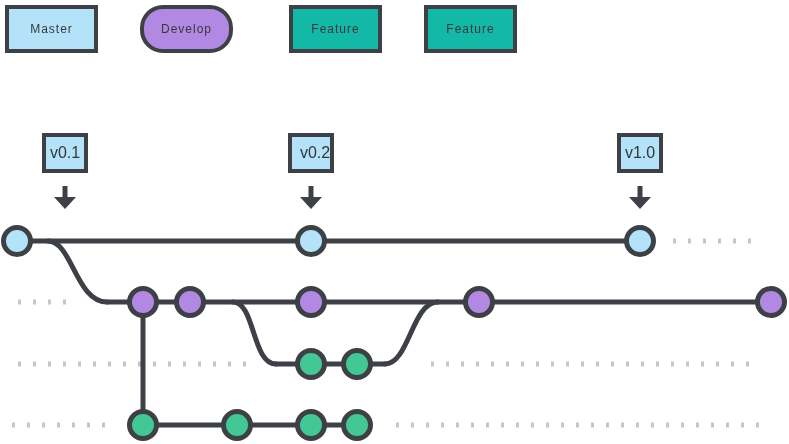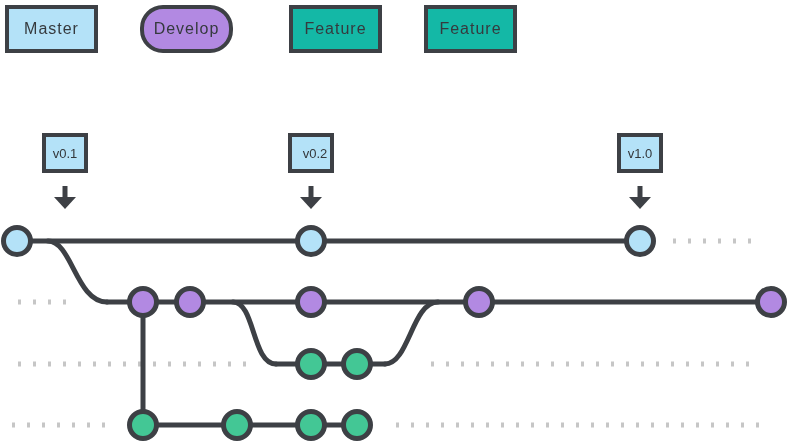--- a/index.html
+++ b/index.html
@@ -15,21 +15,21 @@
   .lg-box {
     position: absolute;
     top: 5px;
     width: 93px;
     height: 48px;
     box-sizing: border-box;
     border: 4px solid #3d4045;
     display: flex;
     align-items: center;
     justify-content: center;
-    font-size: 16px;
+    font-size: 12px;
     letter-spacing: 1px;
     color: #353a3e;
   }
   .lg-0 { left: 5px; }
   .lg-1 { left: 140px; border-radius: 23px; }
   .lg-2 { left: 275px; }
   .lg-3 { left: 410px; }
   .bg-master  { background: #b4e2f8; }
   .bg-develop { background: #b289e2; }
   .bg-feature { background: #14b8a6; margin-left: 14px; }
@@ -38,21 +38,21 @@
     position: absolute;
     top: 133px;
     width: 46px;
     height: 40px;
     box-sizing: border-box;
     border: 4px solid #3d4045;
     background: #b4e2f8;
     display: flex;
     align-items: center;
     justify-content: center;
-    font-size: 13px;
+    font-size: 16px;
     color: #33373a;
   }
   
   svg.rails { position: absolute; left: 0; top: 0; }
   .rail {
     stroke: #3d4045;
     stroke-width: 5;
     fill: none;
     stroke-linecap: round;
   }

